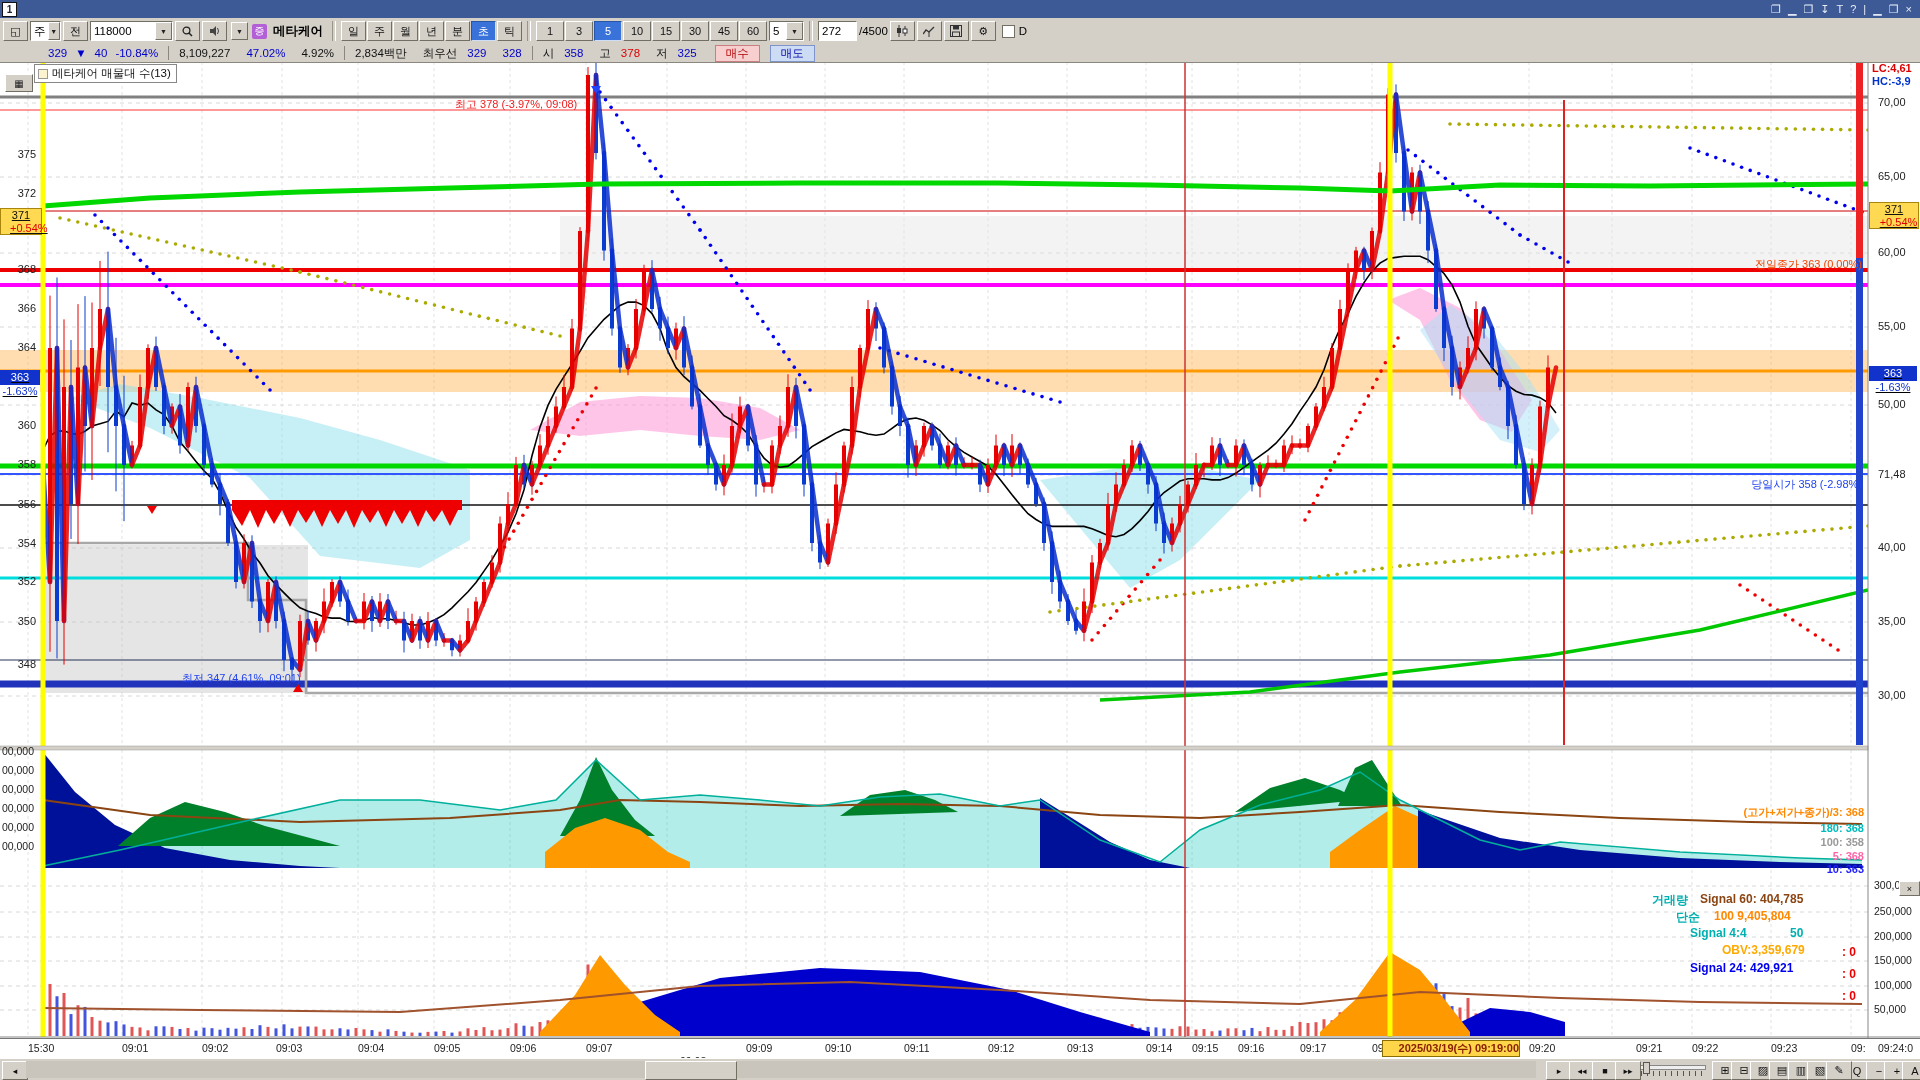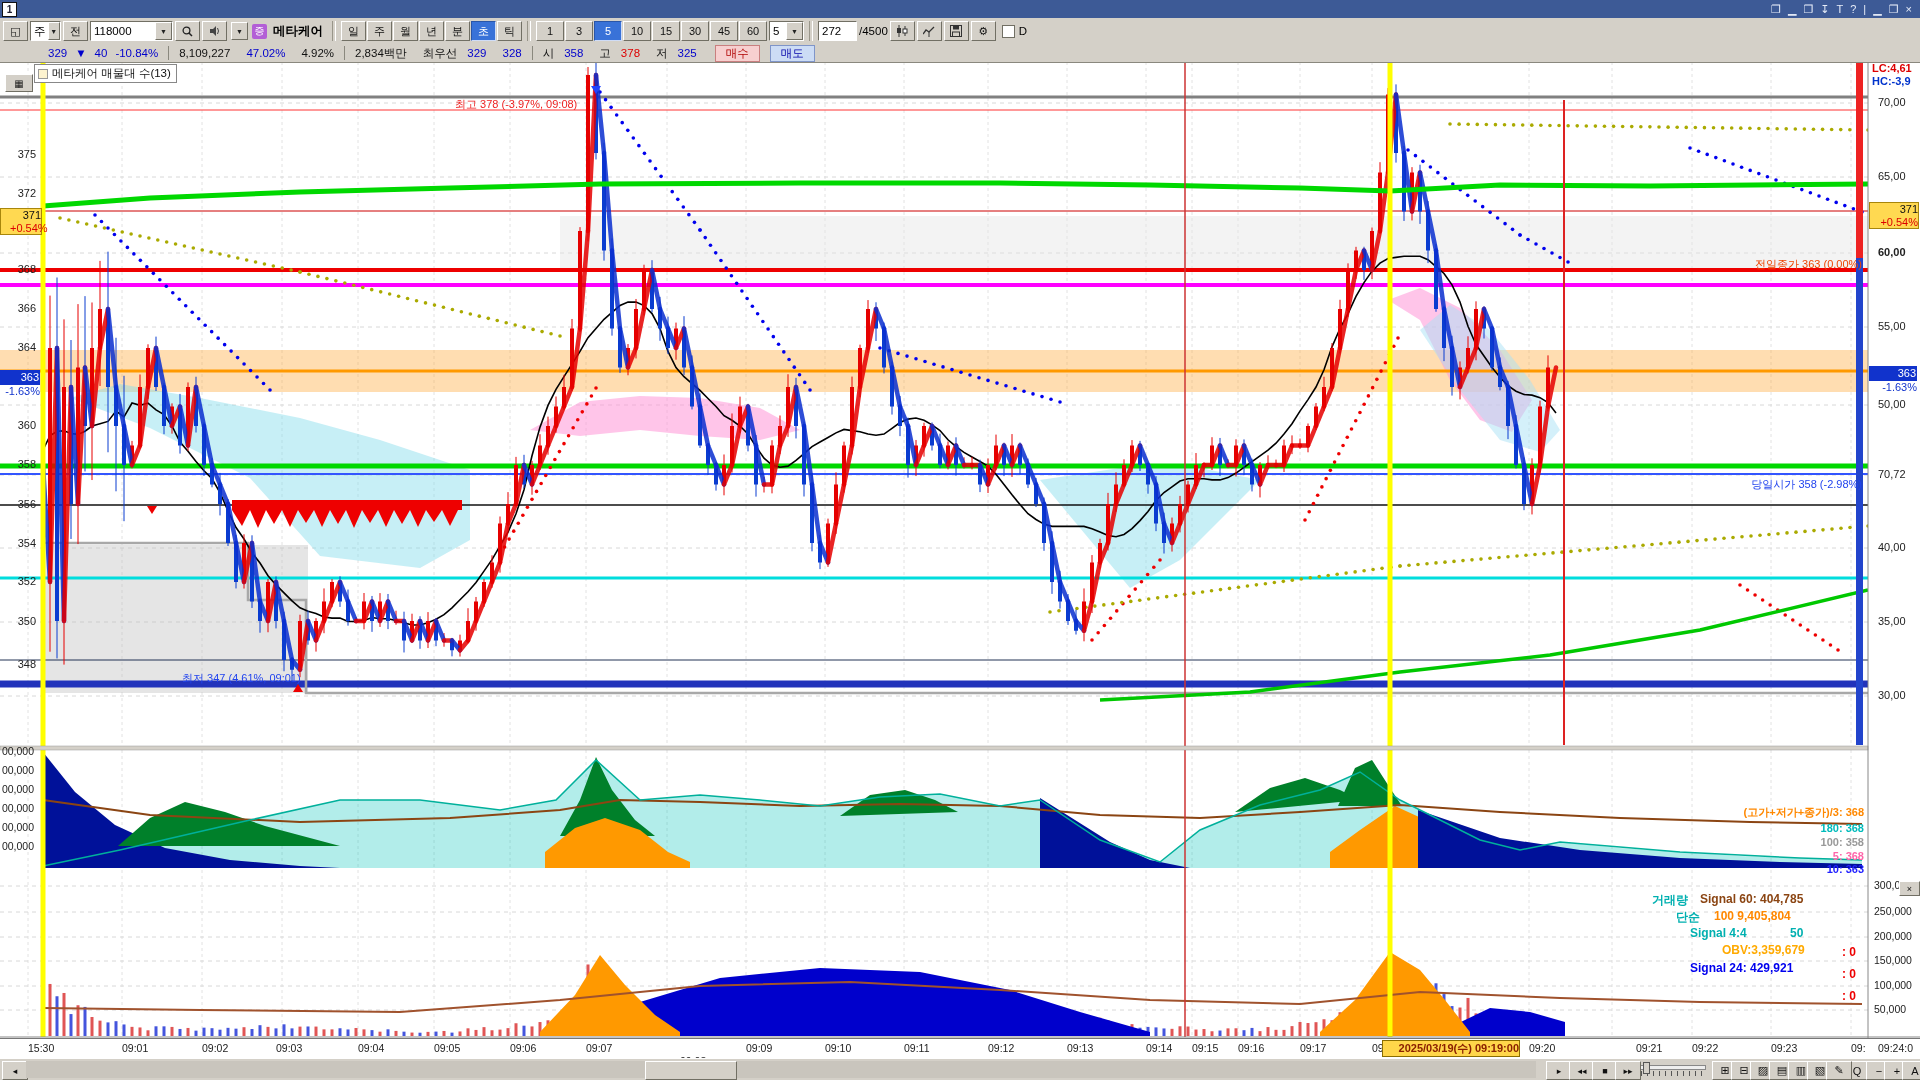--- a/index.html
+++ b/index.html
@@ -32,21 +32,21 @@
   .inforow .cell{padding:0 8px;white-space:nowrap;}
   .blue{color:#0000cc;} .red{color:#dd0000;} .blk{color:#111;}
   .vline{width:1px;height:14px;background:#8a887e;margin:0 2px;}
   .tradebtn{height:15px;padding:0 10px;font-size:11.5px;border:1px solid #a33;display:inline-flex;align-items:center;margin-left:10px;}
   .buy{background:#f7cfcf;color:#b00000;border-color:#c97f7f;}
   .sell{background:#ccdcf5;color:#0000a8;border-color:#7f95c9;}
   
   #chart-svg{position:absolute;left:0;top:0;z-index:1;}
   .lab{position:absolute;font-size:11px;white-space:nowrap;z-index:3;line-height:1.1;}
   .yl{width:32px;text-align:right;color:#222;}
-  .badge{position:absolute;z-index:4;font-size:11px;text-align:right;line-height:1.15;}
+  .badge{position:absolute;z-index:4;font-size:11px;text-align:center;line-height:1.15;text-decoration:underline;}
   .badge .p1{display:block;}
   .bY{background:#ffd951;border:1px solid #a8860b;color:#111;}
   .bY .p2{color:#dd0000;margin-left:9px;}
   .bB1{background:#1133cc;color:#fff;border:1px solid #1133cc;}
   .bB2{color:#1133cc;background:#fff;}
   .legendbox{position:absolute;left:34px;top:64px;z-index:4;background:#fff;border:1px solid #888;
              font-size:11.5px;color:#111;padding:1px 5px 1px 3px;display:flex;align-items:center;gap:4px;}
   .legendbox .sq{width:8px;height:8px;border:1px solid #999;background:#fdf3cf;display:inline-block;}
   .minibtn{position:absolute;left:5px;top:74px;width:20px;height:16px;z-index:4;font-size:10px;}
   .datebox{position:absolute;z-index:5;background:#ffd64a;border:1px solid #8a6d00;color:#8b2000;
@@ -1510,24 +1510,24 @@
       <span class="lab yl" style="left: 4px; top: 341px;">364</span>
       <span class="lab yl" style="left: 4px; top: 419px;">360</span>
       <span class="lab yl" style="left: 4px; top: 458px;">358</span>
       <span class="lab yl" style="left: 4px; top: 498px;">356</span>
       <span class="lab yl" style="left: 4px; top: 537px;">354</span>
       <span class="lab yl" style="left: 4px; top: 575px;">352</span>
       <span class="lab yl" style="left: 4px; top: 615px;">350</span>
       <span class="lab yl" style="left: 4px; top: 658px;">348</span>
       <span class="lab" style="left: 1878px; top: 96px; color: rgb(34, 34, 34);">70,00</span>
       <span class="lab" style="left: 1878px; top: 170px; color: rgb(34, 34, 34);">65,00</span>
-      <span class="lab" style="left: 1878px; top: 246px; color: rgb(34, 34, 34); font-weight: bold;">60,00</span>
+      <span class="lab" style="left: 1878px; top: 246px; color: rgb(34, 34, 34);">60,00</span>
       <span class="lab" style="left: 1878px; top: 320px; color: rgb(34, 34, 34);">55,00</span>
       <span class="lab" style="left: 1878px; top: 398px; color: rgb(34, 34, 34);">50,00</span>
-      <span class="lab" style="left: 1878px; top: 468px; color: rgb(34, 34, 34);">70,72</span>
+      <span class="lab" style="left: 1878px; top: 468px; color: rgb(34, 34, 34);">71,48</span>
       <span class="lab" style="left: 1878px; top: 541px; color: rgb(34, 34, 34);">40,00</span>
       <span class="lab" style="left: 1878px; top: 615px; color: rgb(34, 34, 34);">35,00</span>
       <span class="lab" style="left: 1878px; top: 689px; color: rgb(34, 34, 34);">30,00</span>
       <span class="lab" style="left: 0px; width: 34px; text-align: right; top: 746px; font-size: 10.5px; color: rgb(34, 34, 34);">00,000</span>
       <span class="lab" style="left: 0px; width: 34px; text-align: right; top: 765px; font-size: 10.5px; color: rgb(34, 34, 34);">00,000</span>
       <span class="lab" style="left: 0px; width: 34px; text-align: right; top: 784px; font-size: 10.5px; color: rgb(34, 34, 34);">00,000</span>
       <span class="lab" style="left: 0px; width: 34px; text-align: right; top: 803px; font-size: 10.5px; color: rgb(34, 34, 34);">00,000</span>
       <span class="lab" style="left: 0px; width: 34px; text-align: right; top: 822px; font-size: 10.5px; color: rgb(34, 34, 34);">00,000</span>
       <span class="lab" style="left: 0px; width: 34px; text-align: right; top: 841px; font-size: 10.5px; color: rgb(34, 34, 34);">00,000</span>
       <span class="lab" style="left: 1874px; top: 880px; font-size: 10.5px; color: rgb(34, 34, 34);">300,000</span>

